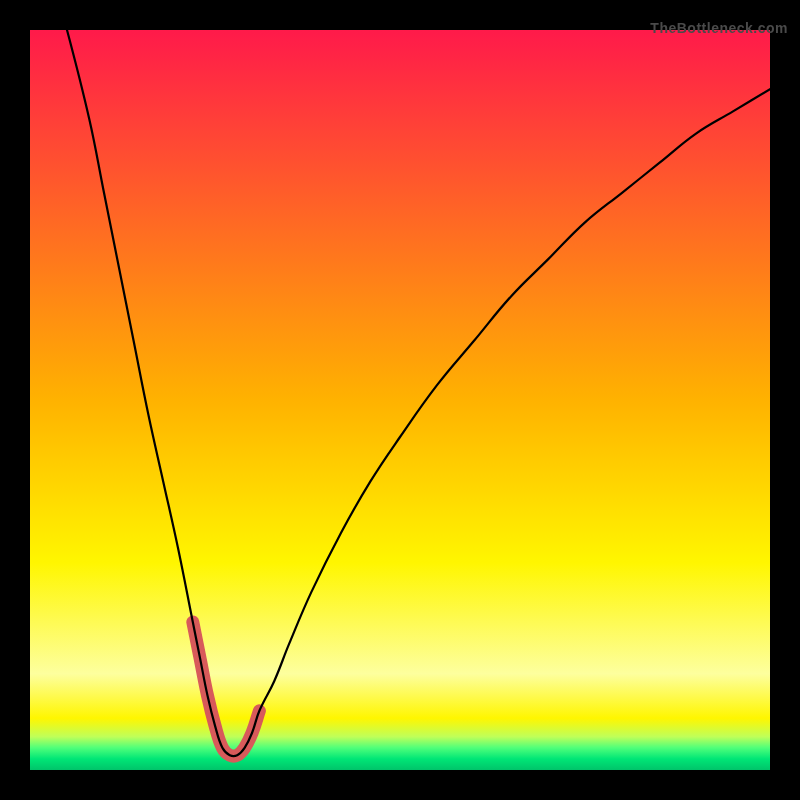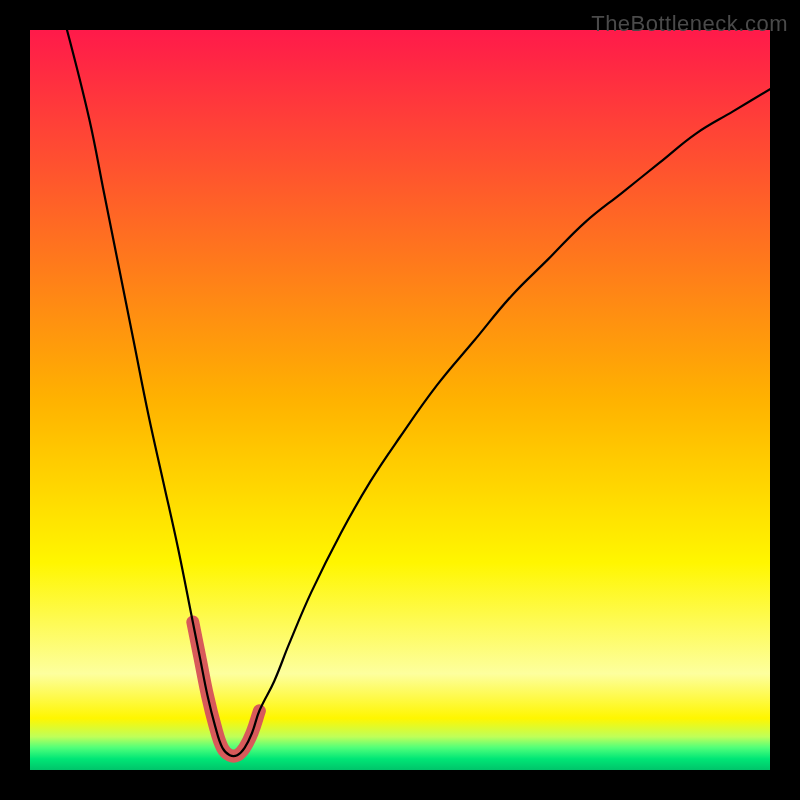--- a/index.html
+++ b/index.html
@@ -12,25 +12,25 @@
     overflow: hidden;
   }
   .frame {
     position: relative;
     width: 800px;
     height: 800px;
     background: #000000;
   }
   .watermark {
     position: absolute;
-    top: 11px;
+    top: 20px;
     right: 12px;
     color: #4a4a4a;
-    font-size: 22px;
-    font-weight: 400;
+    font-size: 14px;
+    font-weight: 700;
     letter-spacing: 0.5px;
     z-index: 10;
   }
   svg.plot {
     position: absolute;
     left: 30px;
     top: 30px;
     width: 740px;
     height: 740px;
   }

